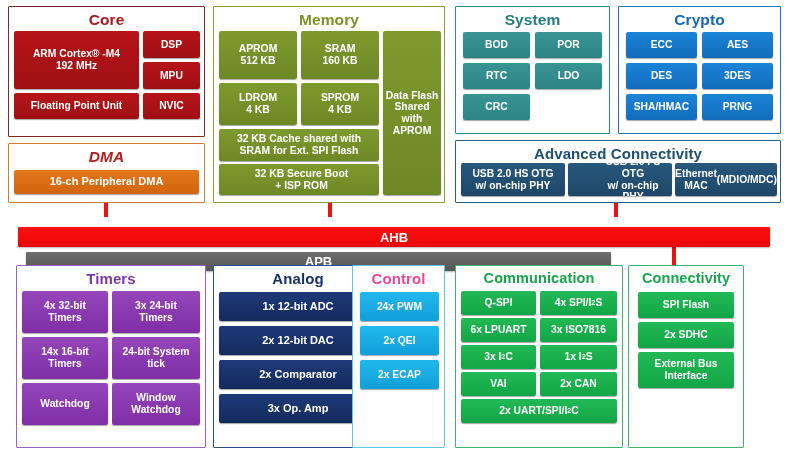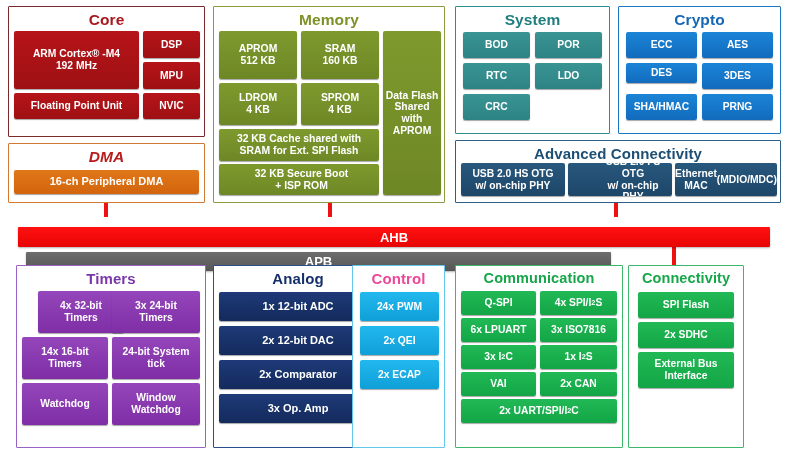--- a/index.html
+++ b/index.html
@@ -206,21 +206,21 @@
       <div class="blk sys-blk" style="left:74px;top:32px;width:67px;height:26px;">LDO</div>
       <div class="blk sys-blk" style="left:2px;top:63px;width:67px;height:26px;">CRC</div>
     </div>
   </div>
 
   <div class="panel" id="crypto">
     <div class="panel-title">Crypto</div>
     <div class="cells">
       <div class="blk cry-blk" style="left:2px;top:1px;width:71px;height:26px;">ECC</div>
       <div class="blk cry-blk" style="left:78px;top:1px;width:71px;height:26px;">AES</div>
-      <div class="blk cry-blk" style="left:2px;top:32px;width:71px;height:20px;">DES</div>
+      <div class="blk cry-blk" style="left:2px;top:32px;width:71px;height:26px;">DES</div>
       <div class="blk cry-blk" style="left:78px;top:32px;width:71px;height:26px;">3DES</div>
       <div class="blk cry-blk" style="left:2px;top:63px;width:71px;height:26px;">SHA/HMAC</div>
       <div class="blk cry-blk" style="left:78px;top:63px;width:71px;height:26px;">PRNG</div>
     </div>
   </div>
 
   <div class="panel" id="advconn">
     <div class="panel-title">Advanced Connectivity</div>
     <div class="cells">
       <div class="blk adv-blk" style="left:0;top:0;width:104px;height:33px;flex-direction:column;">
@@ -237,21 +237,21 @@
       </div>
     </div>
   </div>
 
   <div class="bus" id="ahb">AHB</div>
   <div class="bus" id="apb">APB</div>
 
   <div class="panel" id="timers">
     <div class="panel-title">Timers</div>
     <div class="cells">
-      <div class="blk tmr-blk" style="left:0;top:1px;width:86px;height:42px;flex-direction:column;margin-left:16px;">
+      <div class="blk tmr-blk" style="left:0;top:1px;width:86px;height:42px;flex-direction:column;">
         <span>4x 32-bit</span>
         <span>Timers</span>
       </div>
       <div class="blk tmr-blk" style="left:90px;top:1px;width:88px;height:42px;flex-direction:column;">
         <span>3x 24-bit</span>
         <span>Timers</span>
       </div>
       <div class="blk tmr-blk" style="left:0;top:47px;width:86px;height:42px;flex-direction:column;">
         <span>14x 16-bit</span>
         <span>Timers</span>

